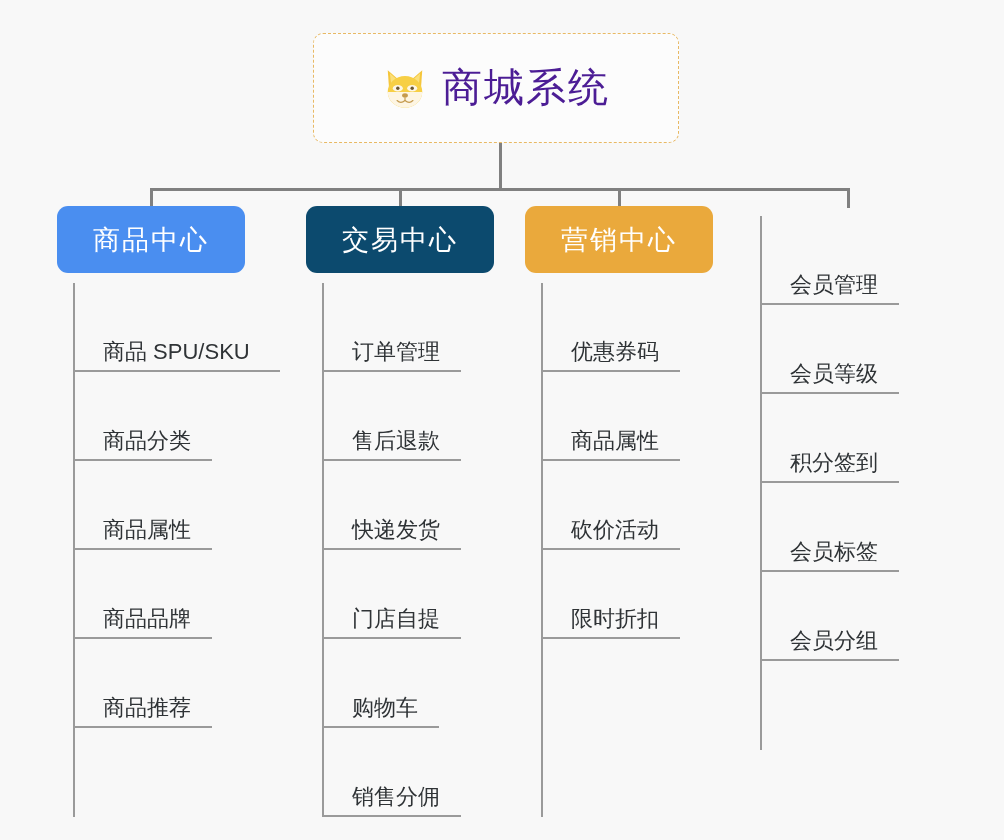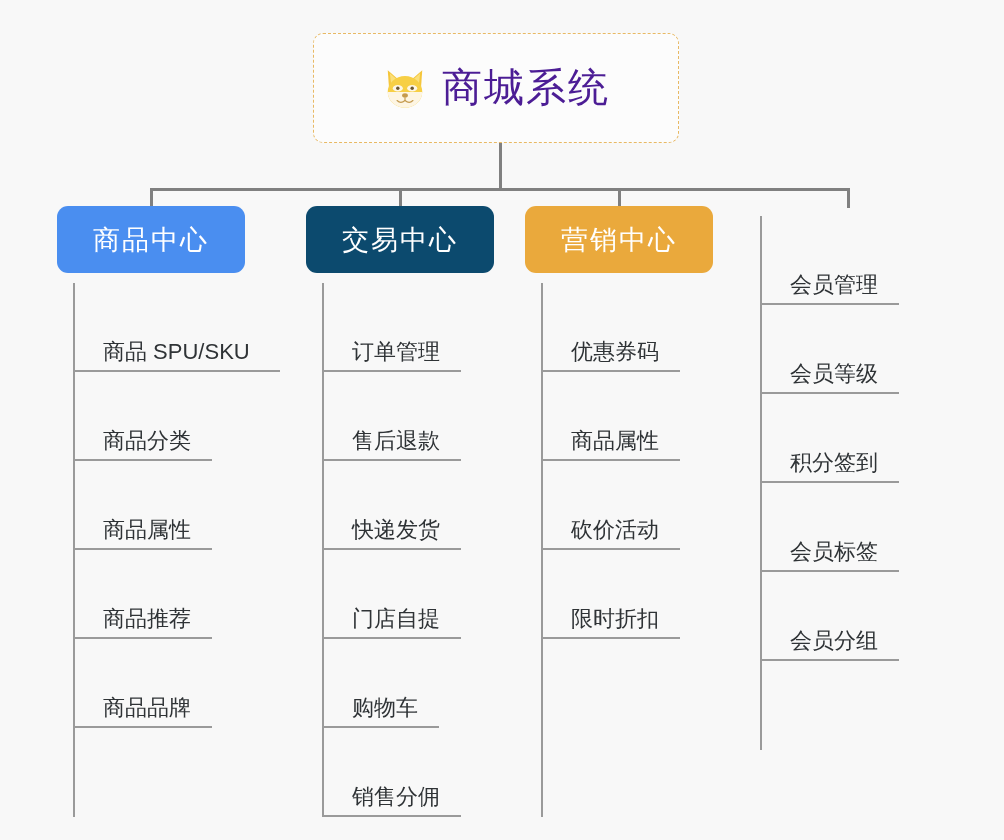--- a/index.html
+++ b/index.html
@@ -159,25 +159,25 @@
       </div>
       <div class="leaf">
         <span class="leaf-label">商品分类</span>
         <span class="leaf-underline" style="width:139px;"></span>
       </div>
       <div class="leaf">
         <span class="leaf-label">商品属性</span>
         <span class="leaf-underline" style="width:139px;"></span>
       </div>
       <div class="leaf">
+        <span class="leaf-label">商品品牌</span>
+        <span class="leaf-underline" style="width:139px;"></span>
+      </div>
+      <div class="leaf">
         <span class="leaf-label">商品推荐</span>
-        <span class="leaf-underline" style="width:139px;"></span>
-      </div>
-      <div class="leaf">
-        <span class="leaf-label">商品品牌</span>
         <span class="leaf-underline" style="width:139px;"></span>
       </div>
     </div>
   </div>
 
   <div class="column" style="left:306px; width:188px;">
     <div class="col-header" style="background:#0c4a6e; width:188px;">
       <span>交易中心</span>
     </div>
     <div class="col-body">

